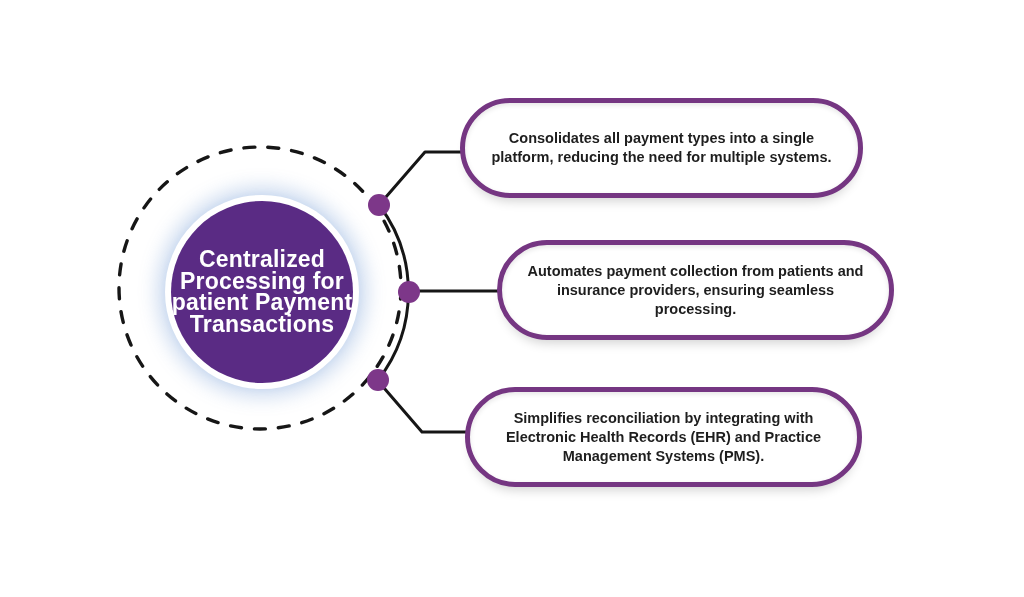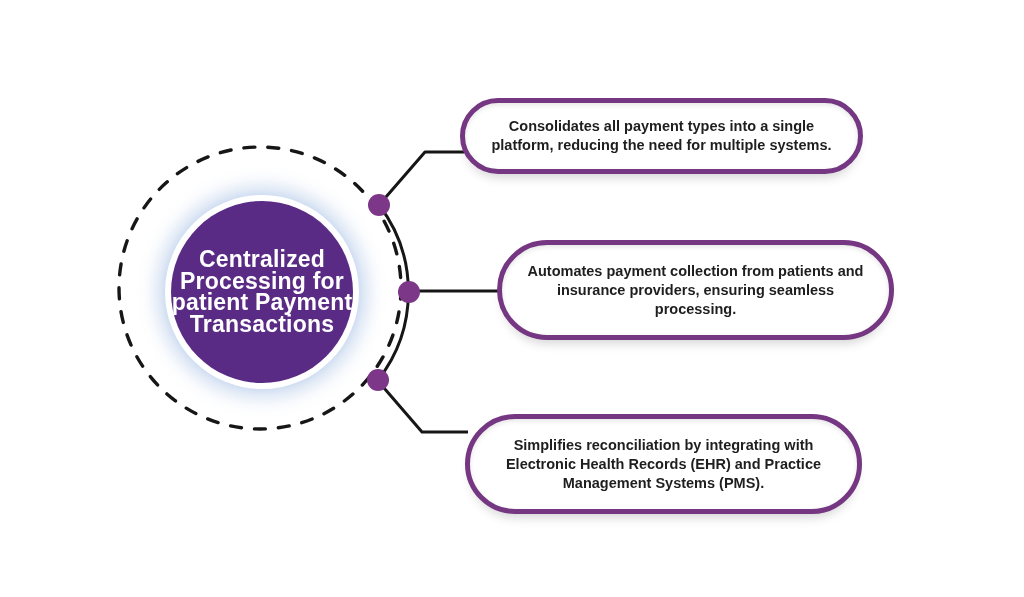--- a/index.html
+++ b/index.html
@@ -69,23 +69,23 @@
   }
   .pill p {
     margin: 0;
     padding: 0 22px;
     color: #1e1e1e;
     font-size: 14.5px;
     line-height: 19px;
     font-weight: 700;
     text-align: center;
   }
-  .pill-1 { left: 460px; top: 98px;  width: 403px; height: 76px; border-radius: 52px; }
+  .pill-1 { left: 460px; top: 98px;  width: 403px; height: 100px; border-radius: 52px; }
   .pill-2 { left: 497px; top: 240px; width: 397px; height: 100px; border-radius: 50px; }
-  .pill-3 { left: 465px; top: 387px; width: 397px; height: 100px; border-radius: 50px; margin-top: 27px; }
+  .pill-3 { left: 465px; top: 387px; width: 397px; height: 100px; border-radius: 50px; }
 </style>
 </head>
 <body>
 
 <div class="stage">
 
   <svg class="connector-svg" viewBox="0 0 1024 597">
 
     <circle cx="260" cy="288" r="141" fill="none" stroke="#161616" stroke-width="3.4" stroke-dasharray="11 13" stroke-linecap="round"></circle>
 

